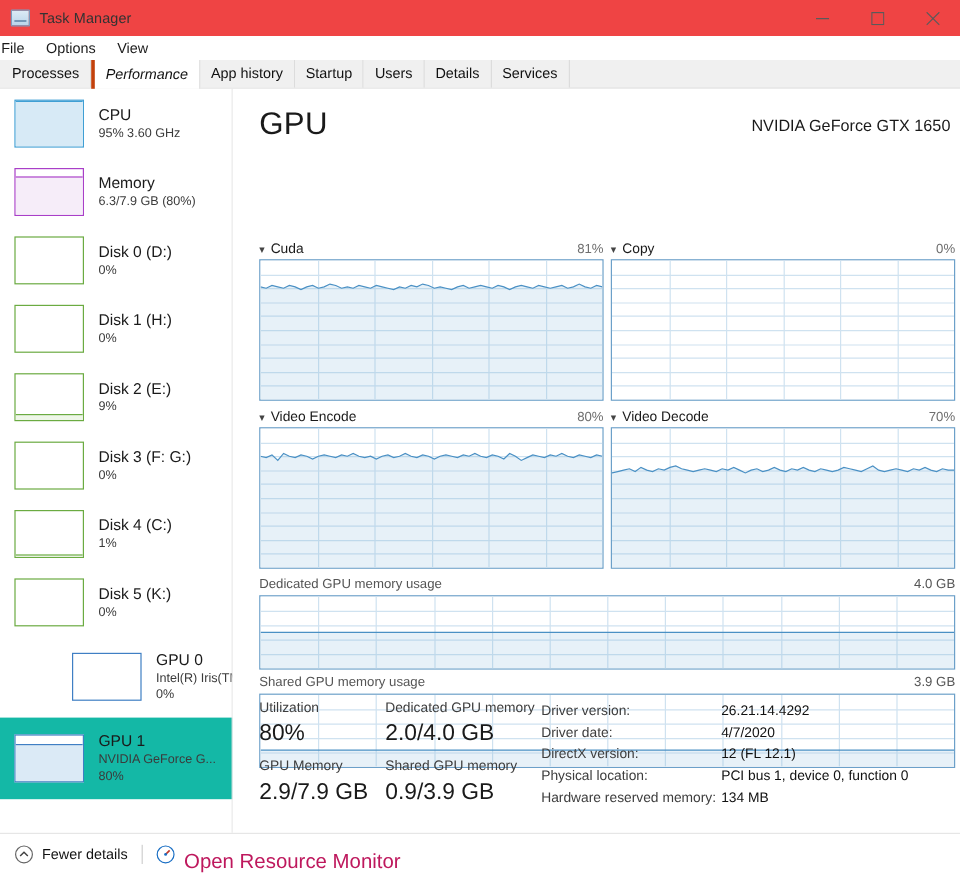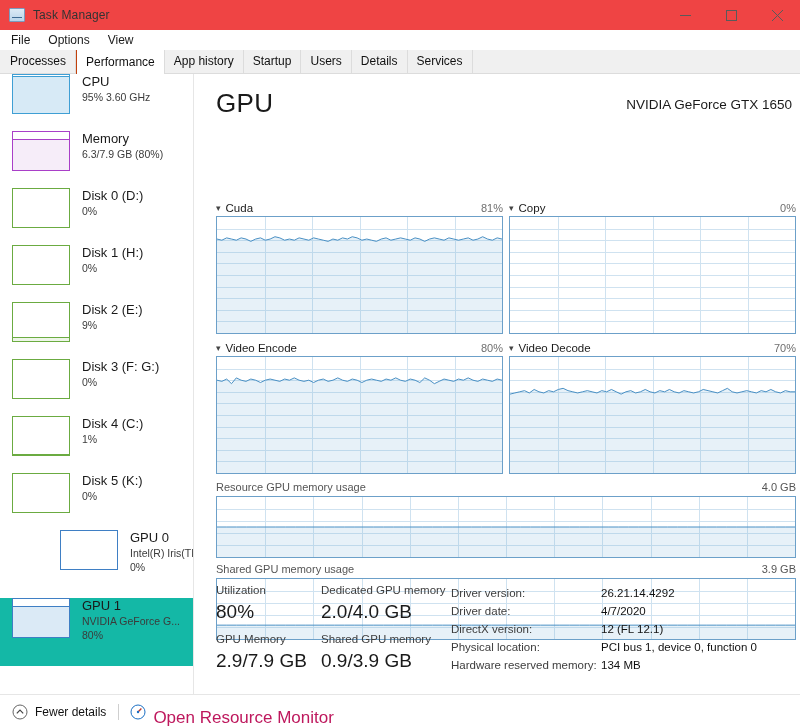--- a/index.html
+++ b/index.html
@@ -37,57 +37,57 @@
   .wbtn svg { display: block; }
 
   
   #menubar {
     position: absolute; left: 0; top: 30px; width: 800px; height: 20px;
     display: flex; align-items: center; background: #ffffff;
   }
   .menu-item {
     font-size: 12px; color: #1a1a1a; padding: 0 9px; line-height: 20px;
   }
-  .menu-item:first-child { padding-left: 11px; }
+  .menu-item:first-child { padding-left: 1px; }
 
   
   #tabstrip {
     position: absolute; left: 0; top: 50px; width: 800px; height: 24px;
     background: #f0f0f0;
     border-bottom: 1px solid #dcdcdc;
     display: flex; align-items: flex-end;
   }
   .tab {
     font-size: 12px; color: #111; height: 23px; line-height: 23px;
     padding: 0 9px; border-right: 1px solid #dcdcdc;
     background: #f0f0f0; white-space: nowrap;
   }
   .tab:first-child { border-left: 1px solid transparent; }
   .tab.active {
     background: #ffffff; height: 24px; line-height: 24px;
-    border-left: 1px solid #c2410c; border-right: 1px solid #dcdcdc;
-    margin-bottom: -1px; position: relative; z-index: 2;
+    border-left: 3px solid #c2410c; border-right: 1px solid #dcdcdc;
+    margin-bottom: -1px; position: relative; z-index: 2; font-style: italic;
   }
 
   
   #content {
     position: absolute; left: 0; top: 74px; width: 800px; height: 620px;
     background: #ffffff;
   }
   #sidebar {
     position: absolute; left: 0; top: 0; width: 194px; height: 620px;
     background: #ffffff; overflow: hidden;
   }
   #sidebar-divider {
     position: absolute; left: 193px; top: 0; width: 1px; height: 620px;
     background: #e6e6e6;
   }
 
   .side-item {
-    height: 57px; display: flex; align-items: flex-start; padding-left: 12px;
+    height: 57px; display: flex; align-items: center; padding-left: 12px;
     background: transparent;
   }
   .side-item.selected { background: #14b8a6; }
   .side-thumb {
     width: 58px; height: 40px; flex: 0 0 58px; position: relative;
     background: #ffffff; overflow: hidden;
   }
   .side-thumb .fill { position: absolute; left: 0; right: 0; bottom: 0; }
   .side-thumb .topline { position: absolute; left: 0; right: 0; height: 1px; }
   .side-text { margin-left: 12px; overflow: hidden; }
@@ -392,21 +392,21 @@
           <line x1="0" y1="70.5" x2="285" y2="70.5" stroke="#cfe2f0" stroke-width="1"></line>
           <line x1="0" y1="81.5" x2="285" y2="81.5" stroke="#cfe2f0" stroke-width="1"></line>
           <line x1="0" y1="93.5" x2="285" y2="93.5" stroke="#cfe2f0" stroke-width="1"></line>
           <line x1="0" y1="104.5" x2="285" y2="104.5" stroke="#cfe2f0" stroke-width="1"></line>
           <path d="M0,116 L0.00,37.12 L4.83,35.96 L9.66,34.80 L14.49,33.64 L19.32,35.96 L24.15,32.48 L28.98,34.80 L33.81,35.96 L38.64,33.64 L43.47,34.80 L48.31,32.48 L53.14,31.32 L57.97,33.64 L62.80,34.80 L67.63,35.96 L72.46,34.80 L77.29,33.64 L82.12,34.80 L86.95,35.96 L91.78,33.64 L96.61,34.80 L101.44,32.48 L106.27,34.80 L111.10,37.12 L115.93,34.80 L120.76,33.64 L125.59,35.96 L130.42,34.80 L135.25,32.48 L140.08,34.80 L144.92,35.96 L149.75,33.64 L154.58,34.80 L159.41,32.48 L164.24,34.80 L169.07,35.96 L173.90,33.64 L178.73,34.80 L183.56,35.96 L188.39,34.80 L193.22,32.48 L198.05,33.64 L202.88,34.80 L207.71,35.96 L212.54,33.64 L217.37,31.32 L222.20,34.80 L227.03,35.96 L231.86,34.80 L236.69,33.64 L241.53,34.80 L246.36,35.96 L251.19,33.64 L256.02,34.80 L260.85,32.48 L265.68,34.80 L270.51,35.96 L275.34,33.64 L280.17,34.80 L285.00,34.80 L285,116 Z" fill="rgba(120,175,215,0.18)"></path>
           <path d="M0.00,37.12 L4.83,35.96 L9.66,34.80 L14.49,33.64 L19.32,35.96 L24.15,32.48 L28.98,34.80 L33.81,35.96 L38.64,33.64 L43.47,34.80 L48.31,32.48 L53.14,31.32 L57.97,33.64 L62.80,34.80 L67.63,35.96 L72.46,34.80 L77.29,33.64 L82.12,34.80 L86.95,35.96 L91.78,33.64 L96.61,34.80 L101.44,32.48 L106.27,34.80 L111.10,37.12 L115.93,34.80 L120.76,33.64 L125.59,35.96 L130.42,34.80 L135.25,32.48 L140.08,34.80 L144.92,35.96 L149.75,33.64 L154.58,34.80 L159.41,32.48 L164.24,34.80 L169.07,35.96 L173.90,33.64 L178.73,34.80 L183.56,35.96 L188.39,34.80 L193.22,32.48 L198.05,33.64 L202.88,34.80 L207.71,35.96 L212.54,33.64 L217.37,31.32 L222.20,34.80 L227.03,35.96 L231.86,34.80 L236.69,33.64 L241.53,34.80 L246.36,35.96 L251.19,33.64 L256.02,34.80 L260.85,32.48 L265.68,34.80 L270.51,35.96 L275.34,33.64 L280.17,34.80 L285.00,34.80" fill="none" stroke="#4a90c4" stroke-width="1"></path>
         </svg>
       </div>
 
     <div class="mem-label-row" style="left:22px; top:407px; width:580px;">
-      <span>Resource GPU memory usage</span>
+      <span>Dedicated GPU memory usage</span>
       <span>4.0 GB</span>
     </div>
     <div class="mem-label-row" style="left:22px; top:489px; width:580px;">
       <span>Shared GPU memory usage</span>
       <span>3.9 GB</span>
     </div>
 
     <div class="graph" id="g-ded" style="left:22px; top:422px; width:580px; height:62px;">
         <svg viewBox="0 0 578 60" preserveAspectRatio="none">
           <rect x="0" y="0" width="578" height="60" fill="#ffffff"></rect>

